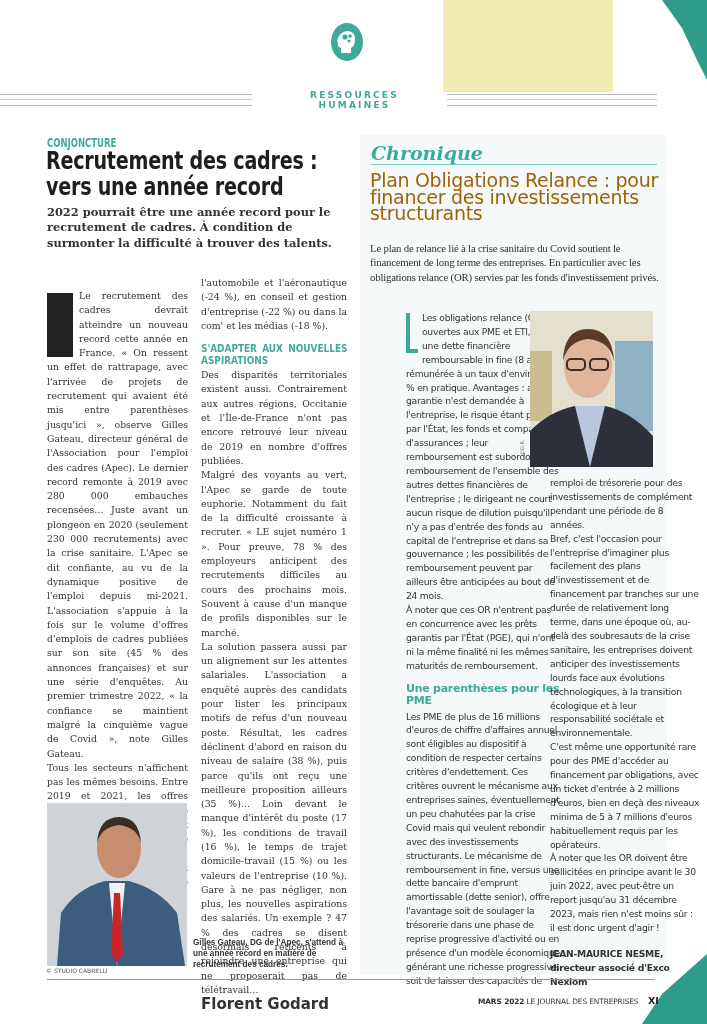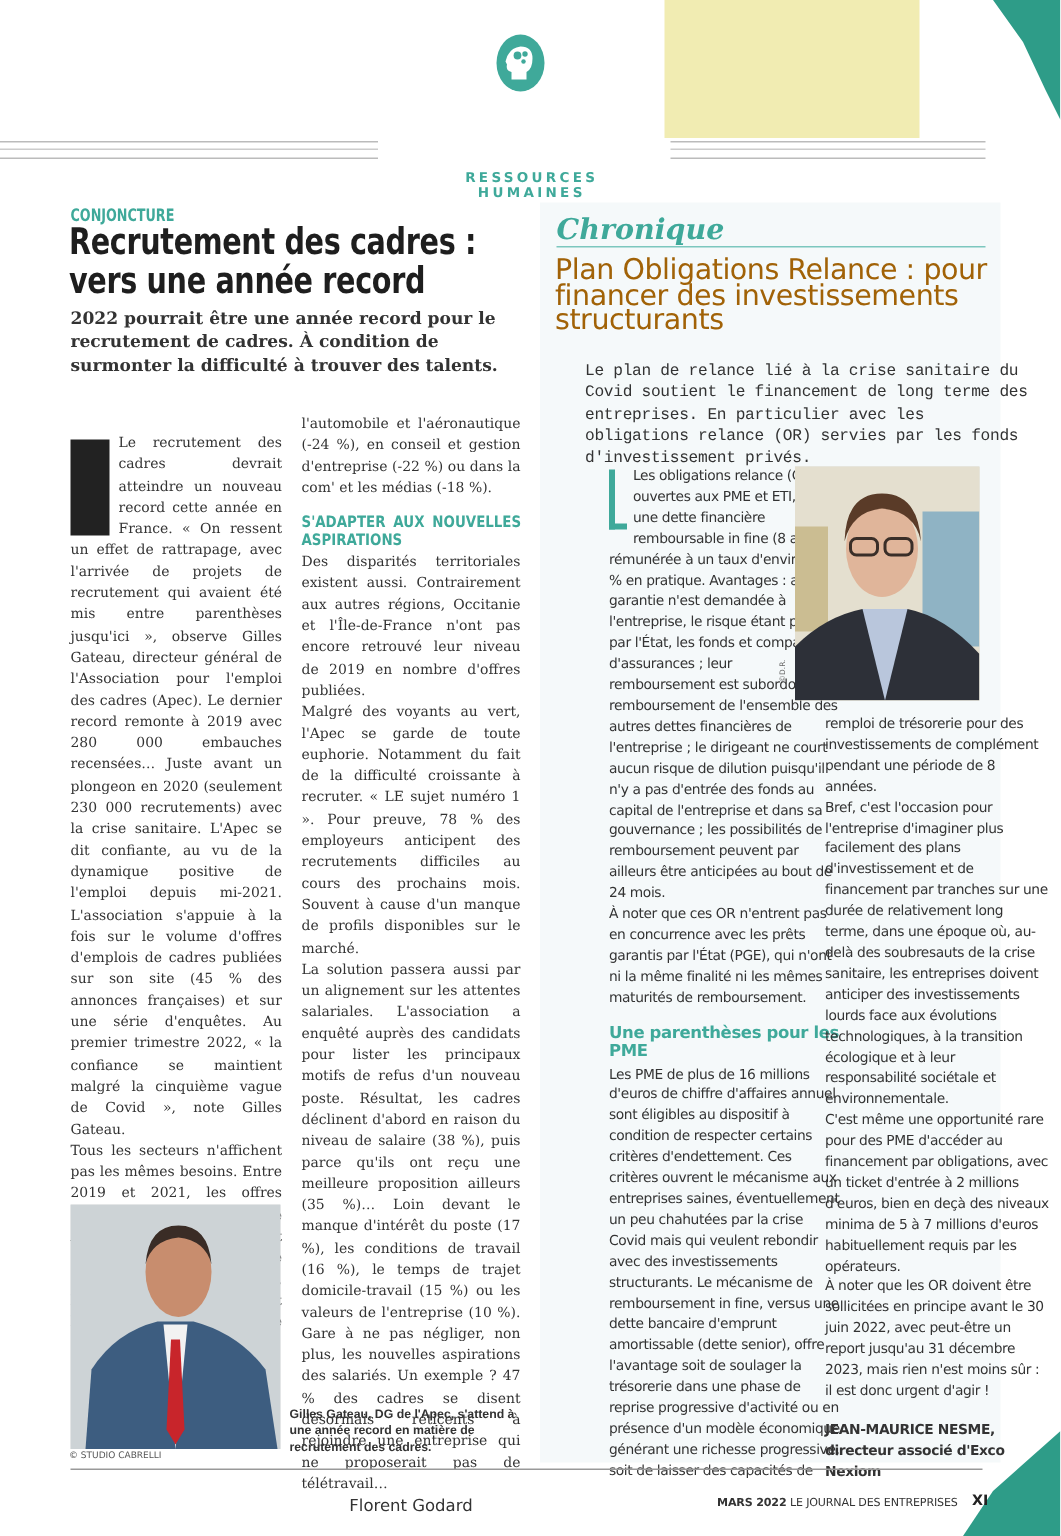--- a/index.html
+++ b/index.html
@@ -5,48 +5,48 @@
   html, body { margin:0; padding:0; }
   body { width:707px; height:1024px; background:#fff; position:relative; overflow:hidden;
          font-family:"DejaVu Serif", serif; color:#222; }
   .abs { position:absolute; }
   .sticky { left:443px; top:0; width:170px; height:92px; background:#f1ecb2; }
   .corner-top { right:0; top:0; width:50px; height:80px; }
   .corner-bottom { right:0; bottom:0; width:65px; height:70px; }
   .brain-icon { left:330px; top:22px; width:34px; height:40px; }
   .rule-lines { top:94px; height:10px; border-top:1px solid #bbb; border-bottom:1px solid #bbb; }
   .rule-lines::after { content:""; position:absolute; left:0; right:0; top:4px; border-top:1px solid #ccc; }
-  .section-label { left:282px; top:114px; width:145px; text-align:center; font-family:"DejaVu Sans", sans-serif;
+  .section-label { left:282px; top:90px; width:145px; text-align:center; font-family:"DejaVu Sans", sans-serif;
         font-weight:bold; font-size:9px; letter-spacing:2.2px; color:#3fa99a; }
   .kicker { left:47px; top:136px; font-family:"DejaVu Sans Condensed","DejaVu Sans",sans-serif; font-weight:bold;
         font-size:11.5px; color:#3fa99a; transform:scaleX(0.82); transform-origin:left; }
   .headline { left:46px; top:148px; width:320px; font-family:"DejaVu Sans", sans-serif; font-weight:bold;
         font-size:24.5px; line-height:26px; color:#1e1e1e; transform:scaleX(0.78); transform-origin:left; width:400px; letter-spacing:-0.3px;}
   .standfirst { left:47px; top:205px; width:300px; font-size:11.4px; line-height:15.3px; font-weight:bold; color:#333; }
   .col { font-size:9.3px; line-height:14.3px; text-align:justify; color:#333; }
   .col p { margin:0; }
   .col1 { left:47px; top:289px; width:141px; }
   .col2 { left:201px; top:276px; width:146px; }
   .dropcap { float:left; width:26px; height:64px; background:#222; margin:4px 6px 0 0; }
   .subhead { font-family:"DejaVu Sans", sans-serif; font-weight:bold; font-size:10.5px; line-height:12px;
         color:#3fa99a; margin:9px 0 2px; transform:scaleX(0.85); transform-origin:left; width:118%; }
-  .byline1 { text-align:center; font-family:"DejaVu Sans", sans-serif; font-weight:normal; font-size:11px; }
+  .byline1 { text-align:left; font-family:"DejaVu Sans", sans-serif; font-weight:bold; font-size:15px; }
   .photo1 { left:47px; top:803px; width:140px; height:163px; overflow:hidden; background:#cfd4d6; }
   .credit1 { left:46px; top:967px; font-family:"DejaVu Sans", sans-serif; font-size:6px; color:#555; }
   .caption1 { left:193px; top:937px; width:160px; font-family:Liberation Sans, sans-serif; font-weight:bold;
         font-size:8.2px; line-height:11px; color:#333; }
   .bottom-rule { left:47px; top:979px; width:608px; border-top:1px solid #999; }
   .right-panel { left:360px; top:135px; width:307px; height:840px; background:#f5f9fa; }
   .chron-title { left:371px; top:142px; font-family:"DejaVu Serif", serif; font-style:italic; font-weight:bold;
         font-size:19px; color:#3fa99a; }
   .chron-rule { left:371px; top:164px; width:286px; border-top:1px solid #7cc7be; }
   .chron-headline { left:370px; top:172px; width:300px; font-family:"DejaVu Sans", sans-serif; font-weight:normal;
         font-size:19px; line-height:16.5px; color:#a16207; letter-spacing:-0.3px; }
-  .chron-standfirst { left:370px; top:241px; width:300px; font-family:Liberation Mono, monospace;
-        font-size:10.8px; line-height:14.4px; color:#333; letter-spacing:-0.2px;margin-left:20px; }
+  .chron-standfirst { left:370px; top:241px; width:300px; font-family:Liberation Serif, serif;
+        font-size:10.8px; line-height:14.4px; color:#333; letter-spacing:-0.2px; }
   .scol { font-family:"DejaVu Sans", sans-serif; font-size:9.2px; line-height:13.9px; color:#333; letter-spacing:-0.25px;margin-left:36px; }
   .scol p { margin:0; }
   .scol1 { left:370px; top:311px; width:160px; }
   .scol2 { left:514px; top:476px; width:150px; }
   .dropcap2 { float:left; width:8px; height:40px; border-left:4px solid #3fa99a; border-bottom:4px solid #3fa99a;
         box-sizing:border-box; width:12px; margin:2px 4px 0 0; }
   .ssub { font-weight:bold; font-size:11px; line-height:12.5px; color:#3fa99a; margin:10px 0 2px; }
   .author { font-weight:bold; margin-top:12px; }
   .photo2 { left:530px; top:311px; width:123px; height:156px; overflow:hidden; background:#d8d3c2; }
   .credit2 { left:519px; top:455px; font-family:"DejaVu Sans", sans-serif; font-size:5px; color:#666;

